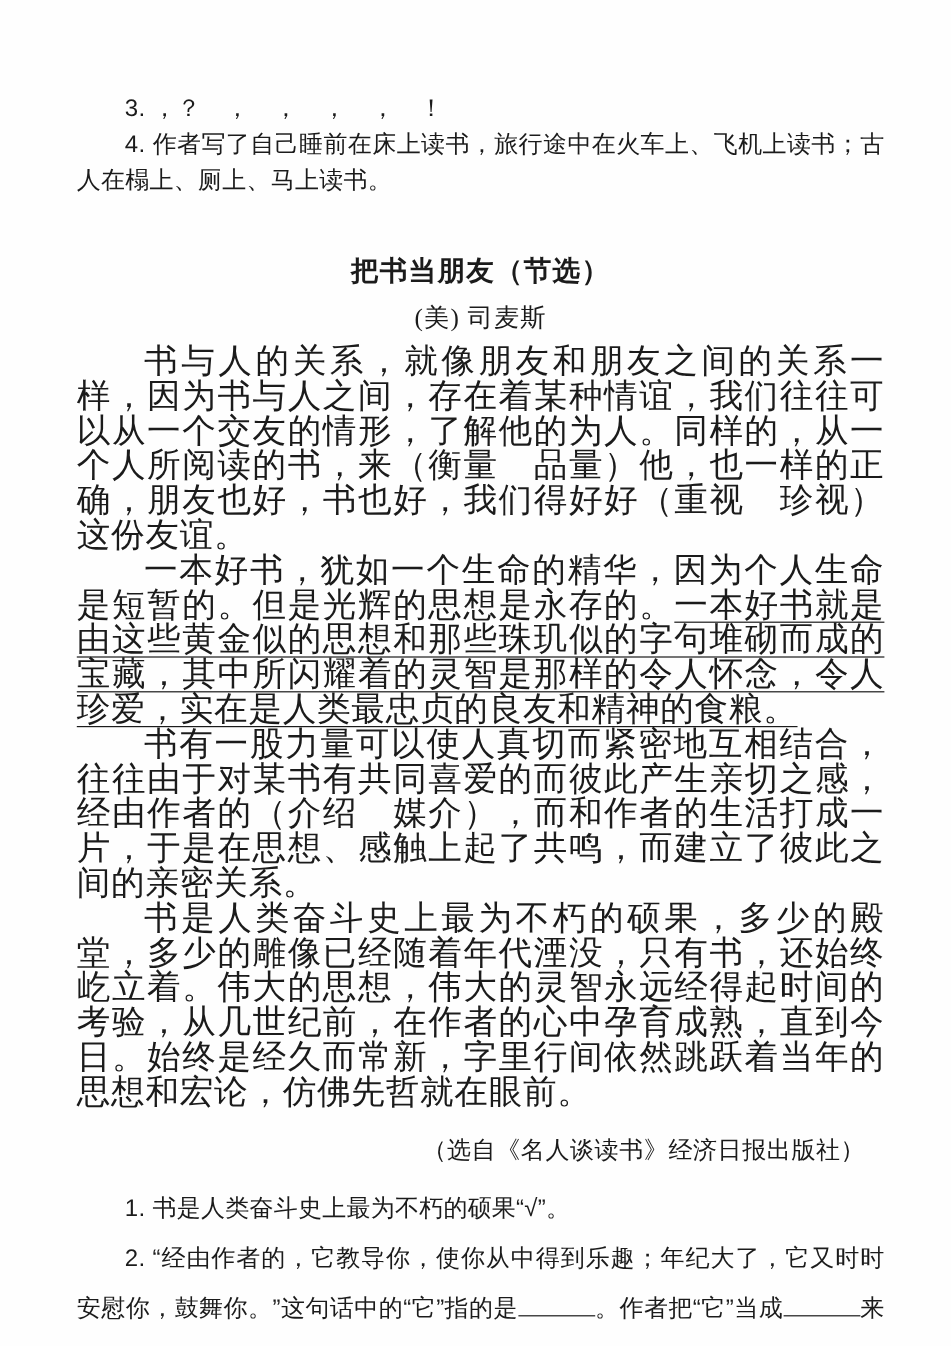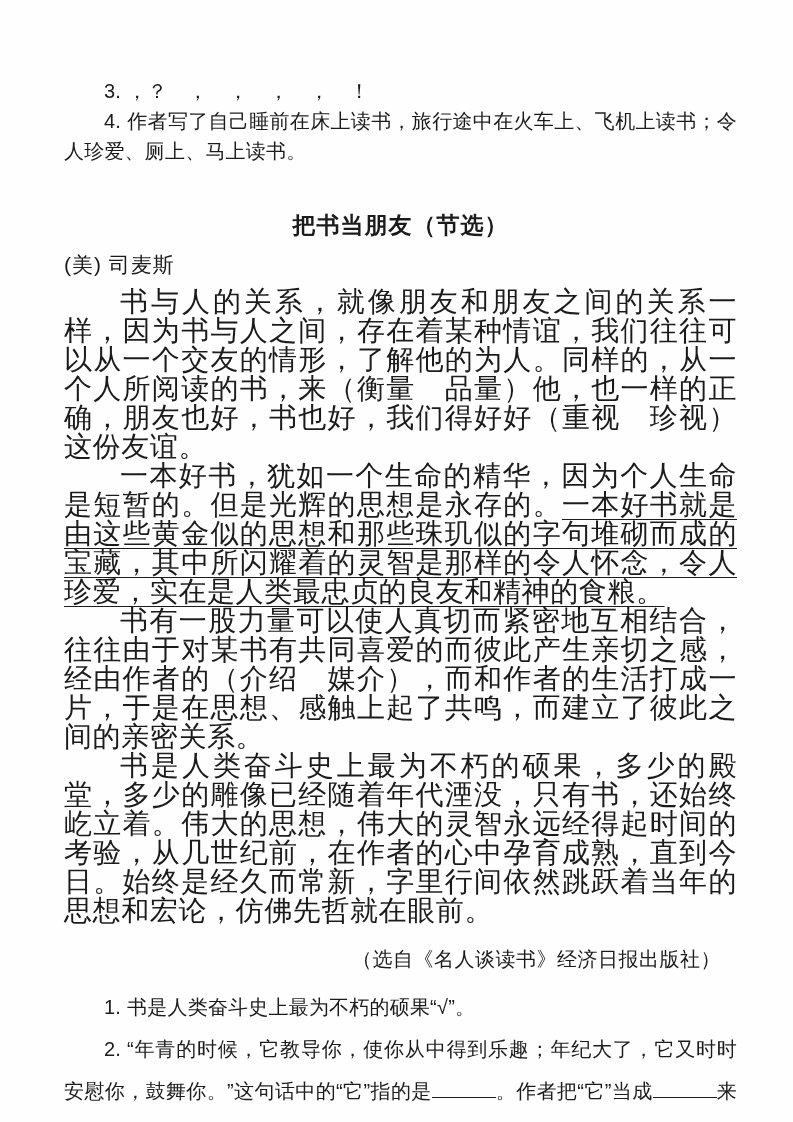--- a/index.html
+++ b/index.html
@@ -28,24 +28,25 @@
   .title {
     margin: 46px 0 0 0;
     text-align: center;
     font-size: 23px;
     line-height: 26px;
     font-weight: 600;
     letter-spacing: 1px;
   }
   .author {
     margin: 15px 0 0 0;
-    text-align: left;
+    text-align: center;
     font-size: 21px;
     line-height: 24px;
     letter-spacing: 1px;
+    font-family: Liberation Serif, serif;
   }
 
   
   .body-text { margin-top: 10px; }
   .body-text p {
     margin: 0;
     font-family: "Liberation Serif", serif;
     font-size: 28px;
     line-height: 29px;
     text-indent: 2em;
@@ -84,32 +85,32 @@
   .blank.short { width: 64px; }
   .blank.long  { width: 455px; }
 </style>
 </head>
 <body>
 
 <div class="page">
 
   <section class="answers hei">
     <p><span class="num">3.</span><span>，？　，　，　，　，　！</span></p>
-    <p><span class="num">4.</span><span>作者写了自己睡前在床上读书，旅行途中在火车上、飞机上读书；令人珍爱、厕上、马上读书。</span></p>
+    <p><span class="num">4.</span><span>作者写了自己睡前在床上读书，旅行途中在火车上、飞机上读书；古人在榻上、厕上、马上读书。</span></p>
   </section>
 
   <h1 class="title hei">把书当朋友（节选）</h1>
   <div class="author hei">(美) 司麦斯</div>
 
   <section class="body-text">
     <p>书与人的关系，就像朋友和朋友之间的关系一样，因为书与人之间，存在着某种情谊，我们往往可以从一个交友的情形，了解他的为人。同样的，从一个人所阅读的书，来（衡量　品量）他，也一样的正确，朋友也好，书也好，我们得好好（重视　珍视）这份友谊。</p>
     <p><span>一本好书，犹如一个生命的精华，因为个人生命是短暂的。但是光辉的思想是永存的。</span><span class="underlined">一本好书就是由这些黄金似的思想和那些珠玑似的字句堆砌而成的宝藏，其中所闪耀着的灵智是那样的令人怀念，令人珍爱，实在是人类最忠贞的良友和精神的食粮。</span></p>
     <p>书有一股力量可以使人真切而紧密地互相结合，往往由于对某书有共同喜爱的而彼此产生亲切之感，经由作者的（介绍　媒介），而和作者的生活打成一片，于是在思想、感触上起了共鸣，而建立了彼此之间的亲密关系。</p>
     <p>书是人类奋斗史上最为不朽的硕果，多少的殿堂，多少的雕像已经随着年代湮没，只有书，还始终屹立着。伟大的思想，伟大的灵智永远经得起时间的考验，从几世纪前，在作者的心中孕育成熟，直到今日。始终是经久而常新，字里行间依然跳跃着当年的思想和宏论，仿佛先哲就在眼前。</p>
     <div class="source">（选自《名人谈读书》经济日报出版社）</div>
   </section>
 
   <section class="questions hei">
     <p><span class="num">1.</span><span>书是人类奋斗史上最为不朽的硕果“√”。</span></p>
-    <p><span class="num">2.</span><span>“年青的时候，它教导你，使你从中得到乐趣；年纪大了，它又时时安慰你，鼓舞你。”这句话中的“它”指的是</span><span class="blank short"></span><span>。作者把“它”当成</span><span class="blank short"></span><span>来写，让我们感受到</span><span class="blank long"></span><span>。</span></p>
+    <p><span class="num">2.</span><span>“经由作者的，它教导你，使你从中得到乐趣；年纪大了，它又时时安慰你，鼓舞你。”这句话中的“它”指的是</span><span class="blank short"></span><span>。作者把“它”当成</span><span class="blank short"></span><span>来写，让我们感受到</span><span class="blank long"></span><span>。</span></p>
   </section>
 
 </div>
 
 </body></html>

